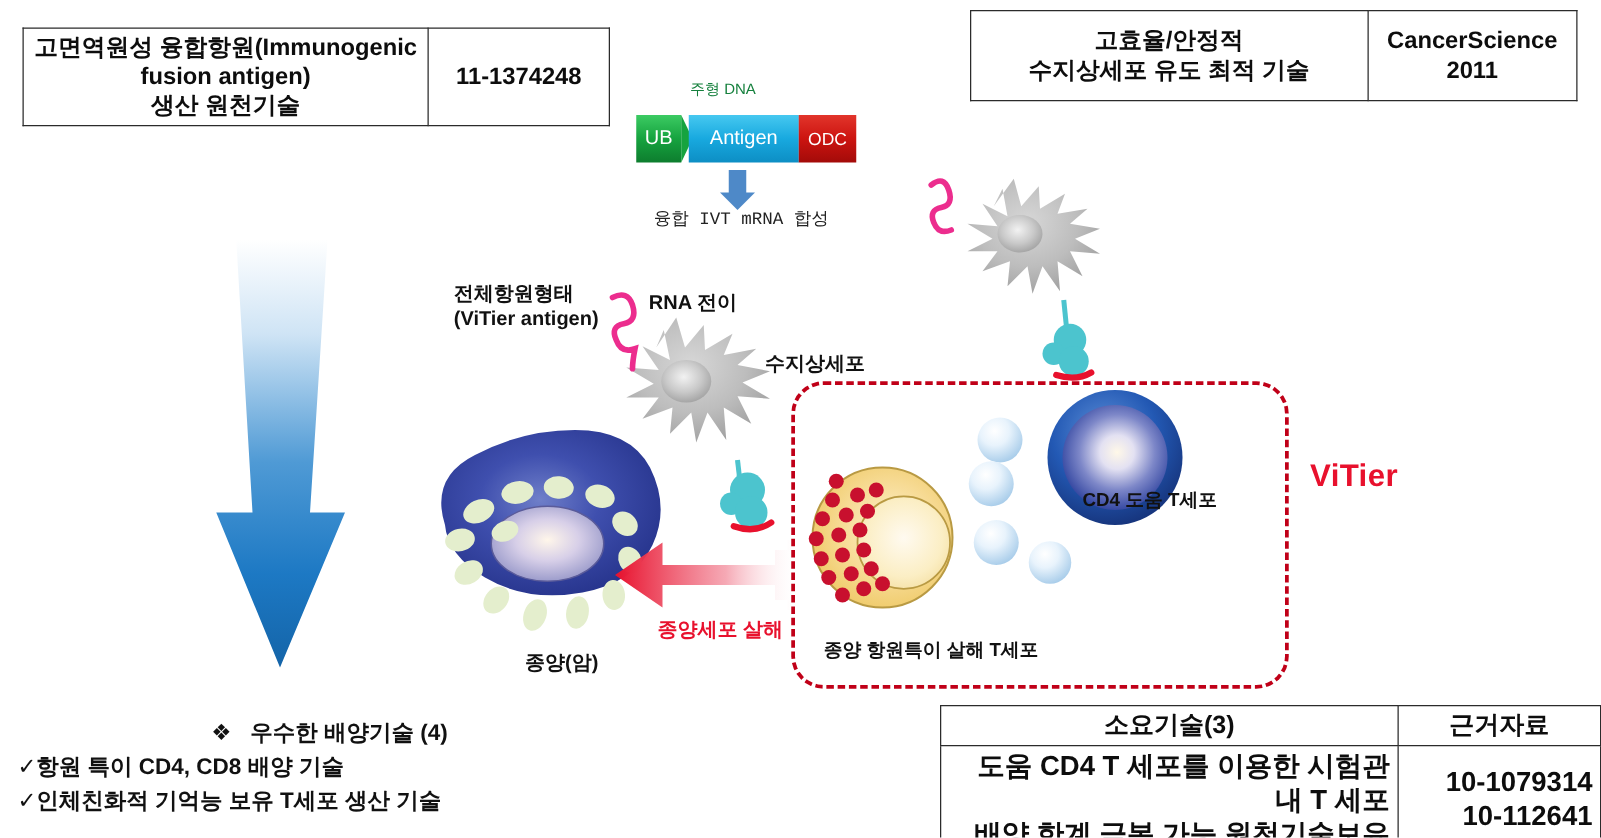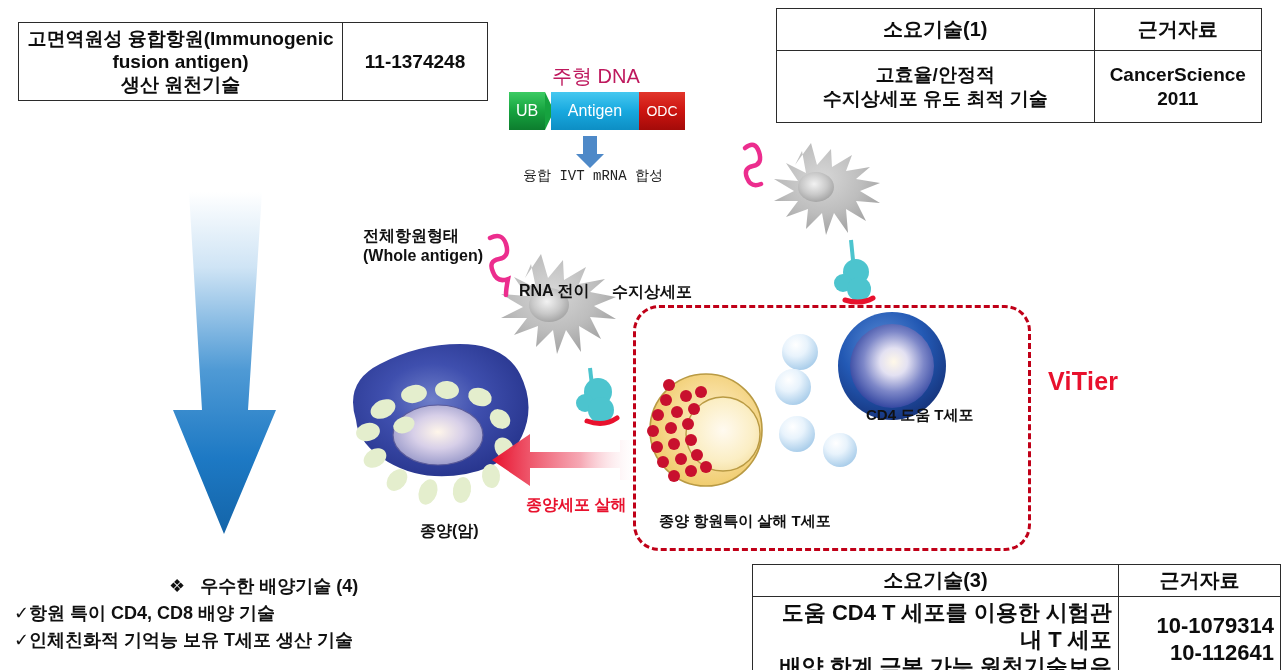--- a/index.html
+++ b/index.html
@@ -40,26 +40,26 @@
   #tbl-br{left:752px;top:564px;width:529px;}
   #tbl-br td.c1{width:375px;margin-left:44px;}
   #tbl-br td.c2{width:152px;}
   #tbl-br .r1{height:32px;}
   #tbl-br .r2{height:62px;}
   #tbl-br .bd{font-size:22px;text-align:right;padding-left:8px;white-space:pre-line;}
 
   
   .lbl{position:absolute;color:#111;font-weight:700;line-height:1.25;white-space:pre-line;}
 
-  #lbl-template-dna{left:552px;top:64px;font-size:20px;font-weight:400;color:#be185d;}
+  #lbl-template-dna{left:552px;top:64px;font-size:12px;font-weight:400;color:#15803d;}
   #lbl-ivt{left:523px;top:168px;font-size:14px;font-weight:400;color:#222;font-family:Liberation Mono, monospace;}
   #lbl-whole-antigen{left:363px;top:226px;font-size:16px;}
-  #lbl-rna-transfer{left:519px;top:233px;font-size:16px;margin-top:48px;}
+  #lbl-rna-transfer{left:519px;top:233px;font-size:16px;}
   #lbl-dc{left:612px;top:282px;font-size:16px;}
-  #lbl-cd4{left:866px;top:406px;font-size:15px;}
+  #lbl-cd4{left:866px;top:392px;font-size:15px;}
   #lbl-killer-t{left:659px;top:512px;font-size:15px;}
   #lbl-tumor{left:420px;top:521px;font-size:16px;}
   #lbl-kill{left:526px;top:495px;font-size:16px;color:#e8112d;}
   #lbl-vitier{left:1048px;top:366px;font-size:25px;color:#e8112d;font-weight:700;letter-spacing:.3px;}
 
   
   #culture-block{position:absolute;left:14px;top:574px;width:430px;color:#111;}
   #culture-block .title{font-size:18px;font-weight:700;margin-left:155px;}
   #culture-block .bl{font-size:18px;font-weight:700;margin-top:3px;}
 
@@ -260,21 +260,21 @@
   <div id="construct">
     <div class="seg" id="seg-ub">UB</div>
     <div class="seg" id="seg-ag">Antigen</div>
     <div class="seg" id="seg-odc">ODC</div>
   </div>
 
   <div class="lbl" id="lbl-template-dna">주형 DNA</div>
   <div class="lbl" id="lbl-ivt">융합 IVT mRNA 합성</div>
 
   <div class="lbl" id="lbl-whole-antigen">전체항원형태
-(Whole antigen)</div>
+(ViTier antigen)</div>
   <div class="lbl" id="lbl-rna-transfer">RNA 전이</div>
   <div class="lbl" id="lbl-dc">수지상세포</div>
   <div class="lbl" id="lbl-cd4">CD4 도움 T세포</div>
   <div class="lbl" id="lbl-killer-t">종양 항원특이 살해 T세포</div>
   <div class="lbl" id="lbl-tumor">종양(암)</div>
   <div class="lbl" id="lbl-kill">종양세포 살해</div>
   <div class="lbl" id="lbl-vitier">ViTier</div>
 
   <table class="tbl" id="tbl-tl">
     <tbody>
@@ -282,24 +282,20 @@
       <td class="c1 bd" style="white-space:pre-line">고면역원성 융합항원(Immunogenic
 fusion antigen)
 생산 원천기술</td>
       <td class="c2 bd">11-1374248</td>
     </tr>
   </tbody>
     </table>
 
   <table class="tbl" id="tbl-tr">
     <tbody>
-        <tr class="r1">
-      <td class="c1 hd">소요기술(1)</td>
-      <td class="c2 hd">근거자료</td>
-    </tr>
     <tr class="r2">
       <td class="c1 bd" style="white-space:pre-line">고효율/안정적
 수지상세포 유도 최적 기술</td>
       <td class="c2 bd" style="white-space:pre-line">CancerScience
 2011</td>
     </tr>
   </tbody>
     </table>
 
   <table class="tbl" id="tbl-br">

